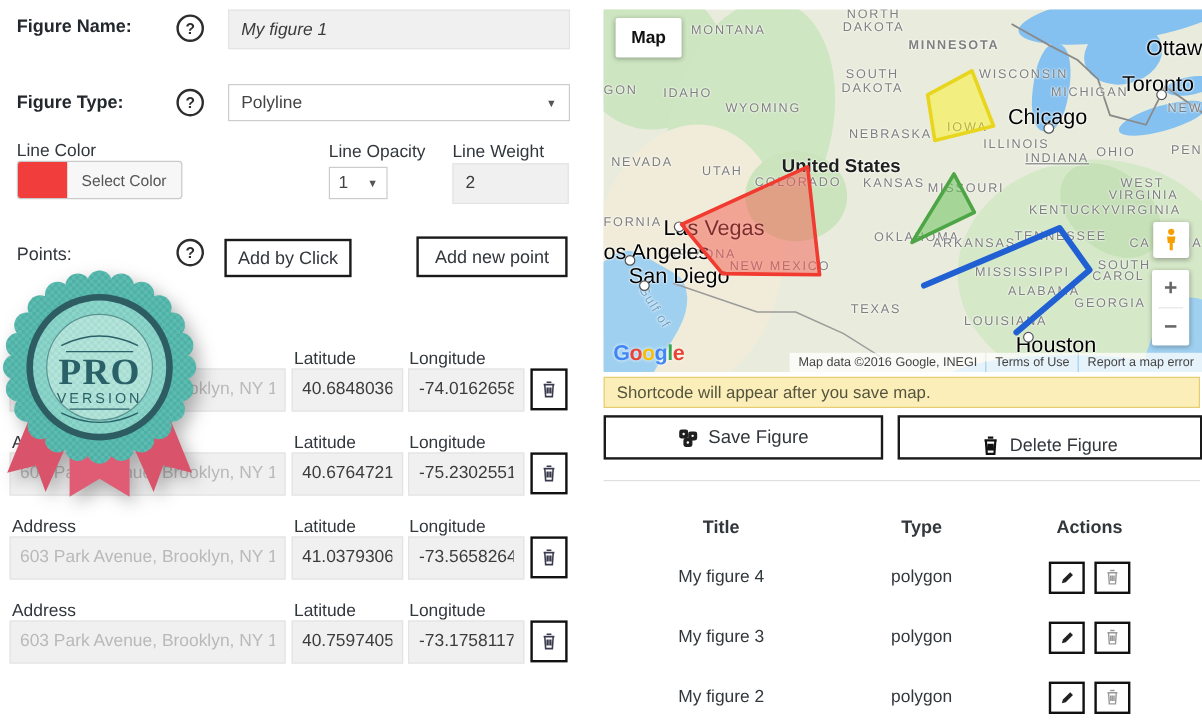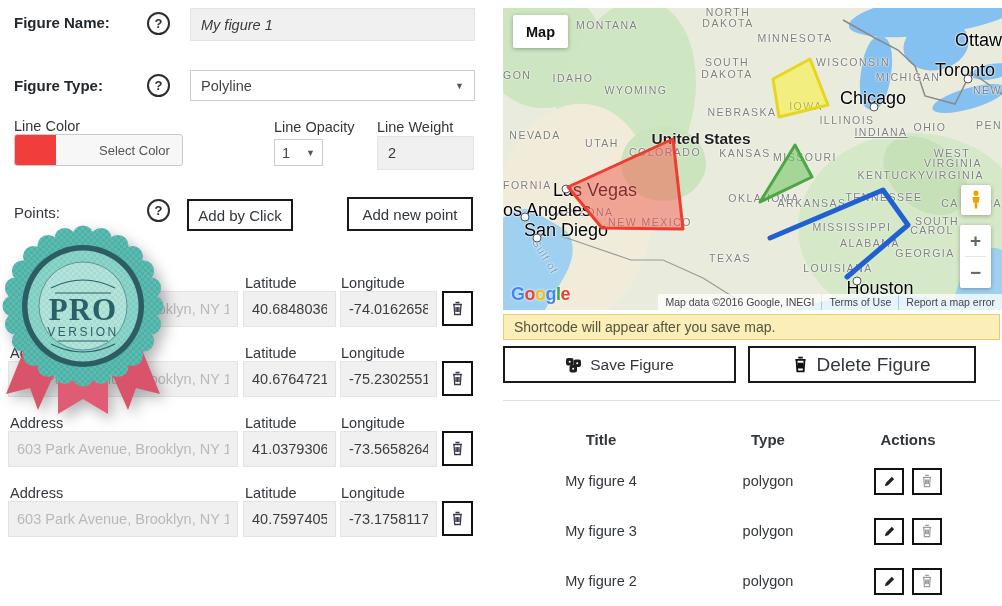--- a/index.html
+++ b/index.html
@@ -17,21 +17,21 @@
   .selectbox{position:absolute;background:#fff;border:1px solid #ccc;box-sizing:border-box;
              display:flex;align-items:center;font-size:14.5px;color:#444;padding:0 10px;cursor:pointer;}
   .selectbox .arrow{margin-left:auto;font-size:9px;color:#555;}
   .wbtn{position:absolute;background:#fff;border:2px solid #1a1a1a;box-sizing:border-box;
         display:flex;align-items:center;justify-content:center;font-size:15px;color:#32373c;
         cursor:pointer;font-family:"Liberation Sans",sans-serif;gap:8px;}
   .colorpick{position:absolute;display:flex;height:30px;border:1px solid #c9c9c9;border-radius:3px;
              overflow:hidden;cursor:pointer;background:#f7f7f7;}
   .swatch{width:41px;height:100%;}
   .colorpick .cplabel{display:flex;align-items:center;padding:0 12px;font-size:13px;color:#555;}
-  .point-row{position:absolute;left:0;width:595px;height:70px;}
+  .point-row{position:absolute;left:0;width:595px;height:70px;margin-top:16px;}
   .prl{position:absolute;top:0;font-size:14.5px;color:#32373c;}
   .pfield{position:absolute;top:16px;height:36px;background:#f0f0f0;border:1px solid #e3e3e3;
           box-sizing:border-box;font-family:"Liberation Sans",sans-serif;font-size:14.5px;
           padding:0 8px;white-space:nowrap;overflow:hidden;outline:none;}
   .ghost{color:#b9b9b9;}
   .val{color:#3c3c3c;}
   .trashbtn{position:absolute;top:16px;left:442px;width:31px;height:35px;background:#fff;
             border:2px solid #111;box-sizing:border-box;display:flex;align-items:center;
             justify-content:center;cursor:pointer;color:#3a3a4e;}
 
@@ -95,21 +95,21 @@
   <input class="tinput" style="left: 190px; top: 8px; width: 285px; height: 33px; font-style: italic;" value="My figure 1">
 
   <div class="flabel" style="left:14px;top:77px;">Figure Type:</div>
   <div class="help" style="left:147px;top:74px;">?</div>
   <div class="selectbox" style="left:190px;top:70px;width:285px;height:31px;">
     <span>Polyline</span>
     <span class="arrow">▼</span>
   </div>
 
   <div class="slabel" style="left:14px;top:118px;">Line Color</div>
-  <div class="colorpick" style="left:14px;top:134px;gap:31px;">
+  <div class="colorpick" style="left:14px;top:134px;">
     <div class="swatch" style="background: rgb(242, 61, 61);"></div>
     <div class="cplabel">Select Color</div>
   </div>
 
   <div class="slabel" style="left:274px;top:119px;">Line Opacity</div>
   <div class="selectbox" style="left:274px;top:139px;width:49px;height:27px;padding:0 7px;">
     <span>1</span>
     <span class="arrow">▼</span>
   </div>
 
@@ -259,21 +259,21 @@
 
       <svg id="borders-svg" width="499" height="302">
         <path d="M340,12 L372,30 L395,42 L412,58 L422,88 L452,96 L468,64 L499,86" fill="none" stroke="#8a8a8a" stroke-width="1.5"></path>
         <path d="M58,228 L128,252 L160,252 L200,270 L235,292" fill="none" stroke="#9a9a9a" stroke-width="1.2"></path>
       </svg>
 
       <div id="map-labels">
           <span class="mlabel state" style="left: 104px; top: 17px; transform: translate(-50%, -50%);">MONTANA</span>
           <span class="mlabel state" style="left: 225px; top: 4px; transform: translate(-50%, -50%);">NORTH</span>
           <span class="mlabel state" style="left: 225px; top: 15px; transform: translate(-50%, -50%);">DAKOTA</span>
-          <span class="mlabel state" style="left: 292px; top: 30px; transform: translate(-50%, -50%);">MINNESOTA</span>
+          <span class="mlabel state" style="left: 292px; top: 30px; transform: translate(-50%, -50%); font-weight: bold;">MINNESOTA</span>
           <span class="mlabel state" style="left: 224px; top: 54px; transform: translate(-50%, -50%);">SOUTH</span>
           <span class="mlabel state" style="left: 224px; top: 66px; transform: translate(-50%, -50%);">DAKOTA</span>
           <span class="mlabel state" style="left: 350px; top: 54px; transform: translate(-50%, -50%);">WISCONSIN</span>
           <span class="mlabel state" style="left: 405px; top: 69px; transform: translate(-50%, -50%);">MICHIGAN</span>
           <span class="mlabel state" style="left: 70px; top: 70px; transform: translate(-50%, -50%);">IDAHO</span>
           <span class="mlabel state" style="left: 133px; top: 82px; transform: translate(-50%, -50%);">WYOMING</span>
           <span class="mlabel state" style="left: 303px; top: 98px; transform: translate(-50%, -50%);">IOWA</span>
           <span class="mlabel state" style="left: 239px; top: 104px; transform: translate(-50%, -50%);">NEBRASKA</span>
           <span class="mlabel state" style="left: 344px; top: 112px; transform: translate(-50%, -50%);">ILLINOIS</span>
           <span class="mlabel state" style="left: 427px; top: 119px; transform: translate(-50%, -50%);">OHIO</span>
@@ -361,21 +361,21 @@
         <rect x="1" y="1" width="7.5" height="7.5" rx="2" fill="#1f1f1f"></rect>
         <rect x="8.5" y="2.5" width="7.5" height="7.5" rx="2" fill="#1f1f1f"></rect>
         <rect x="4.5" y="8" width="7.5" height="7.5" rx="2" fill="#1f1f1f"></rect>
         <circle cx="4.7" cy="4.7" r="1" fill="#fff"></circle>
           <circle cx="12.2" cy="6.2" r="1" fill="#fff"></circle>
           <circle cx="8.2" cy="11.7" r="1" fill="#fff"></circle>
       </svg>
       <span>Save Figure</span>
     </button>
 
-    <button class="wbtn" style="left:245px;top:346px;width:228px;height:37px;font-size:19px;">
+    <button class="wbtn" style="left:245px;top:346px;width:254px;height:37px;font-size:15px;align-items:flex-end;">
       <svg width="15" height="17" viewBox="0 0 13 15" fill="none" stroke="#111" stroke-width="1.6">
           <path d="M2 3.5h9M4.5 1.5h4M3 3.5l.7 10h5.6l.7-10M5 6v5M6.5 6v5M8 6v5"></path>
         </svg>
       <span>Delete Figure</span>
     </button>
 
     <div class="hr"></div>
 
     <div class="ftable">
       <div class="trow head">

